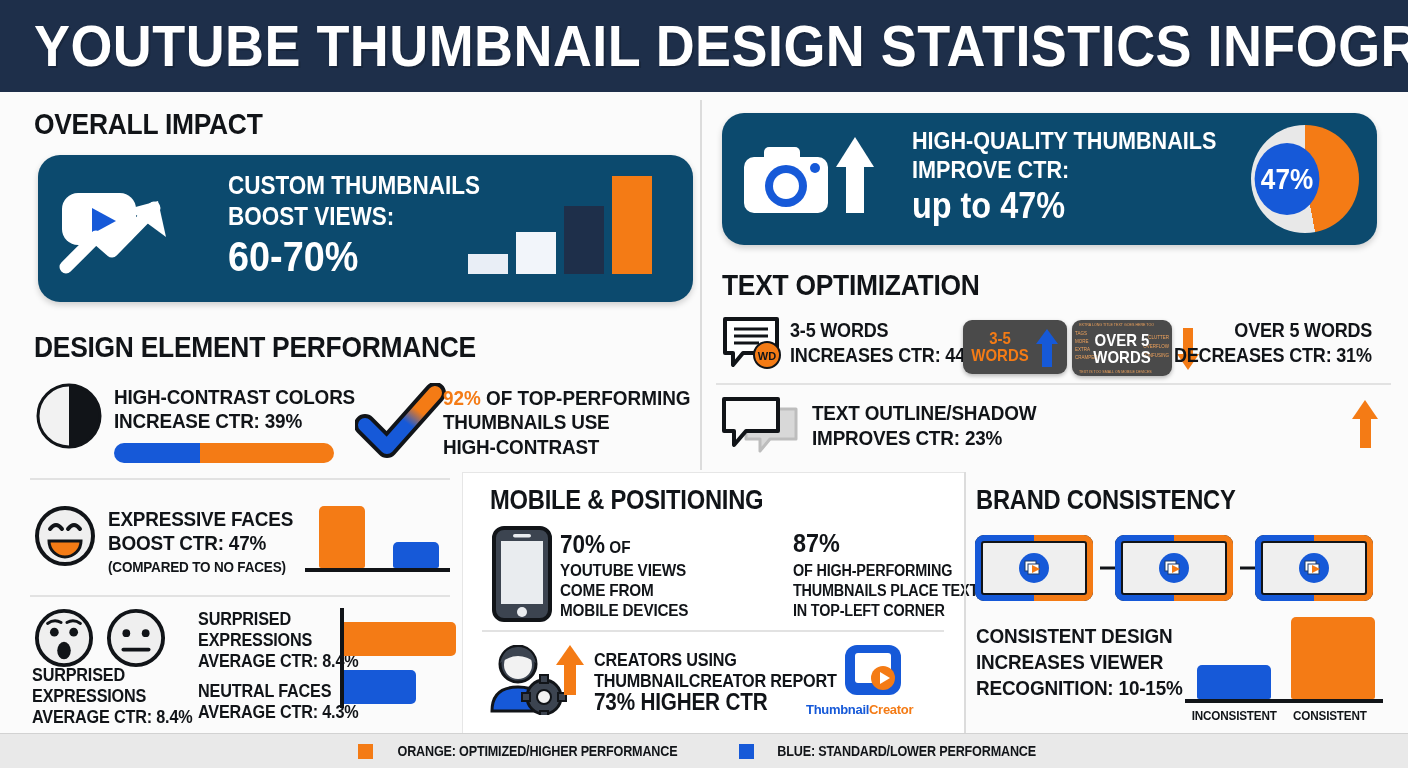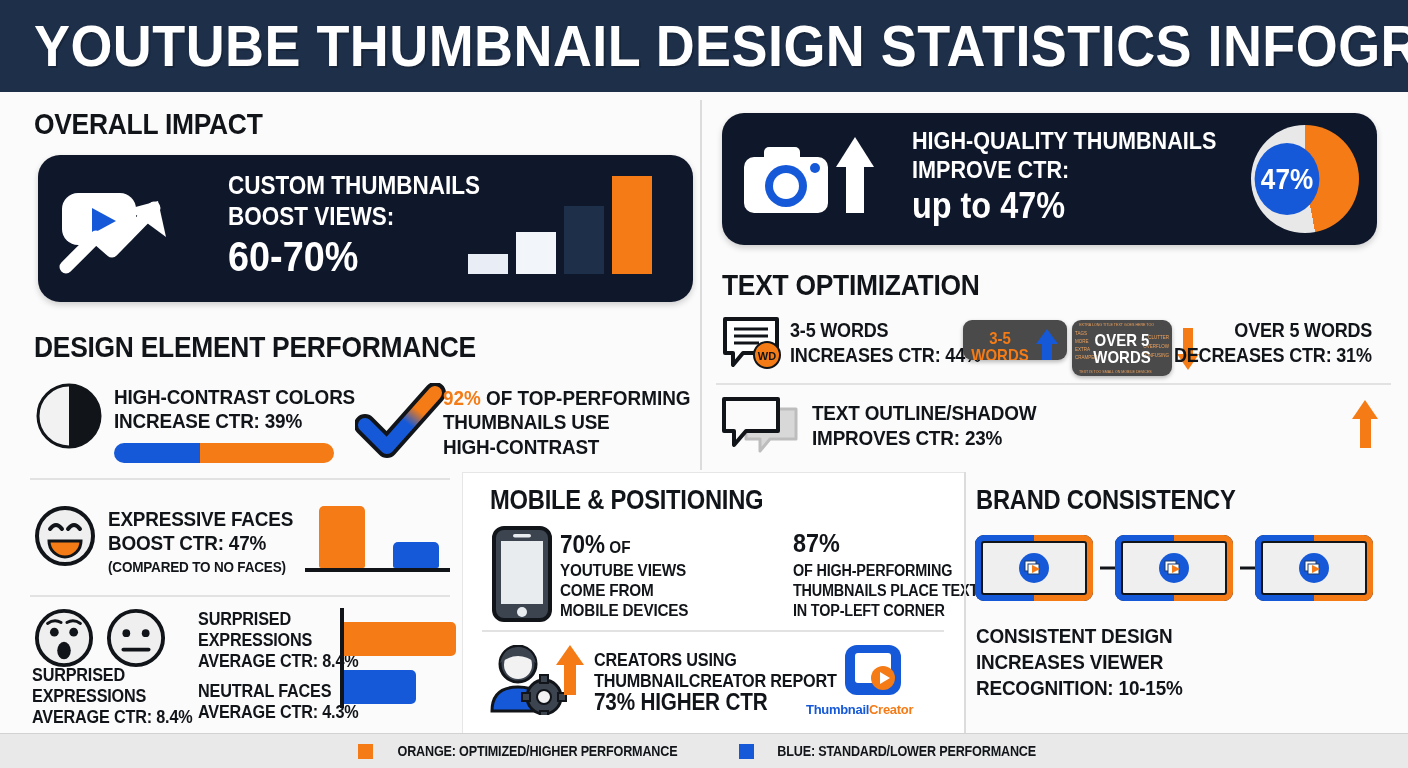--- a/index.html
+++ b/index.html
@@ -25,21 +25,21 @@
   .hd2{font-size:30px;font-weight:bold;letter-spacing:-0.3px;
        transform:scaleX(0.88);transform-origin:left center;white-space:nowrap;color:#111418;}
   .txt{font-size:19px;font-weight:bold;line-height:21px;letter-spacing:-0.2px;
        transform:scaleX(0.9);transform-origin:left center;}
   .txt.sm{font-size:16px;line-height:18px;}
   .txt.r{transform-origin:right center;text-align:right;}
   .orange{color:#f47b15;}
   .bluec{color:#1659d8;}
 
   
-  .bluecard{position:absolute;background:#0f172a;border-radius:22px;
+  .bluecard{position:absolute;background:#0c4a6e;border-radius:22px;
             box-shadow:0 3px 6px rgba(0,0,0,.18);}
   .card-l{left:38px;top:155px;width:655px;height:147px;}
   .card-r{left:722px;top:113px;width:655px;height:132px;}
   .cardtxt{position:absolute;color:#fff;font-weight:bold;
            transform:scaleX(0.9);transform-origin:left center;white-space:nowrap;}
 
   
   .minibar{position:absolute;bottom:0;}
 
   
@@ -235,21 +235,21 @@
     <path d="M4 4 h52 v34 h-34 l-10 12 v-12 h-8 z" fill="#ffffff" stroke="#111418" stroke-width="4" stroke-linejoin="round"></path>
     <line x1="13" y1="14" x2="47" y2="14" stroke="#111418" stroke-width="3"></line>
     <line x1="13" y1="21" x2="47" y2="21" stroke="#111418" stroke-width="3"></line>
     <line x1="13" y1="28" x2="38" y2="28" stroke="#111418" stroke-width="3"></line>
     <circle cx="46" cy="40" r="13" fill="#f47b15" stroke="#111418" stroke-width="2"></circle>
     <text x="46" y="45" font-size="11" font-family="Liberation Sans, sans-serif" font-weight="bold" fill="#111418" text-anchor="middle">WD</text>
   </svg>
   <div class="txt" style="position:absolute;left:790px;top:320px;font-size:20px;">3-5 WORDS</div>
   <div class="txt" style="position:absolute;left:790px;top:345px;font-size:20px;">INCREASES CTR: 44%</div>
 
-  <div class="thumb" style="left:963px;top:320px;width:104px;height:40px;">
+  <div class="thumb" style="left:963px;top:320px;width:104px;height:54px;">
     <div class="lbl" style="left:4px;top:10px;width:66px;font-size:17px;color:#f47b15;">3-5
 WORDS</div>
     <svg width="22" height="38" viewBox="0 0 22 38" style="position:absolute;right:9px;top:9px;">
       <rect x="6" y="12" width="10" height="26" fill="#1659d8"></rect>
       <polygon points="11,0 22,15 0,15" fill="#1659d8"></polygon>
     </svg>
   </div>
 
   <div class="thumb" style="left:1072px;top:320px;width:100px;height:56px;">
     <div style="position:absolute;left:3px;top:2px;font-size:4px;color:#f0a35c;transform:scaleX(.9);white-space:nowrap;">EXTRA LONG TITLE TEXT GOES HERE TOO</div>
@@ -400,20 +400,27 @@
           <polygon points="8,6 8,14 16,10" fill="#f47b15"></polygon>
         </svg>
       </div>
     </div>
   </div>
 
   <div class="txt" style="position:absolute;left:976px;top:625px;font-size:21px;">CONSISTENT DESIGN</div>
   <div class="txt" style="position:absolute;left:976px;top:651px;font-size:21px;">INCREASES VIEWER</div>
   <div class="txt" style="position:absolute;left:976px;top:677px;font-size:21px;">RECOGNITION: 10-15%</div>
 
+  <div style="position:absolute;left:1185px;top:615px;width:200px;height:90px;">
+    <div class="bar" style="left:12px;bottom:6px;width:74px;height:34px;background:#1659d8;"></div>
+    <div class="bar" style="left:106px;bottom:6px;width:84px;height:82px;background:#f47b15;"></div>
+    <div class="axis" style="left:0;bottom:2px;width:198px;height:4px;"></div>
+    <div class="axlabel" style="left:2px;bottom:-18px;">INCONSISTENT</div>
+    <div class="axlabel" style="left:104px;bottom:-18px;">CONSISTENT</div>
+  </div>
 
   <div class="foot">
     <div class="lgi">
       <span class="sw" style="background:#f47b15;"></span>
       <span class="lgt">ORANGE: OPTIMIZED/HIGHER PERFORMANCE</span>
     </div>
     <div class="lgi">
       <span class="sw" style="background:#1659d8;"></span>
       <span class="lgt">BLUE: STANDARD/LOWER PERFORMANCE</span>
     </div>

